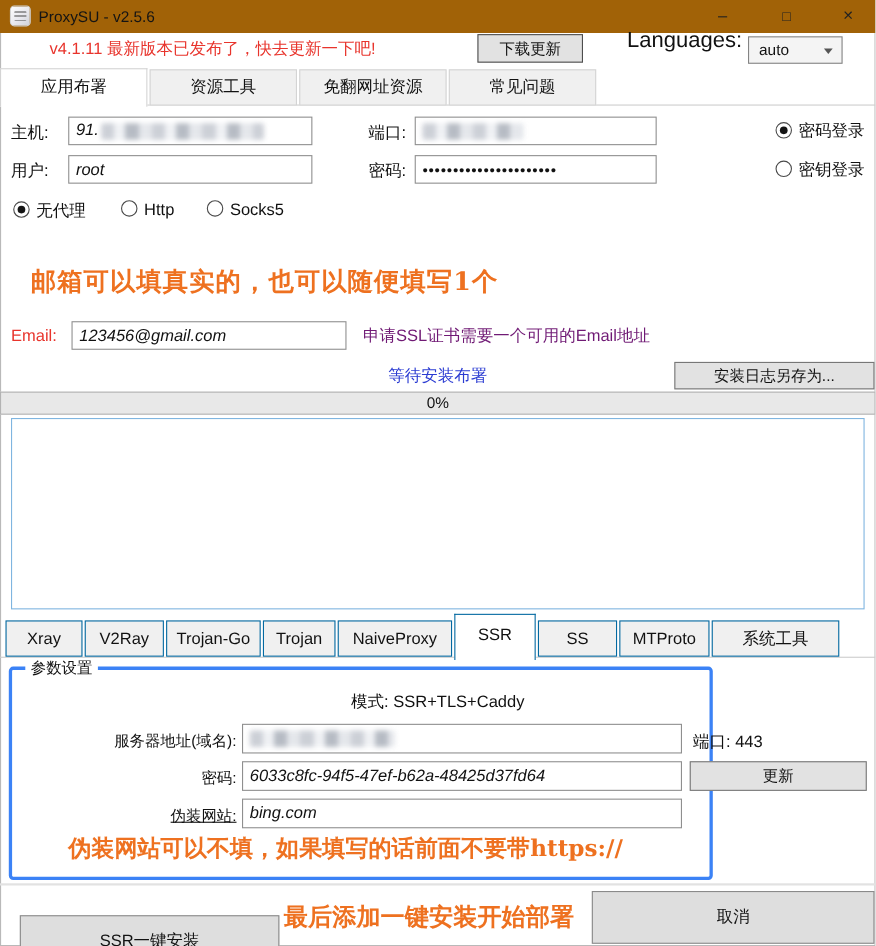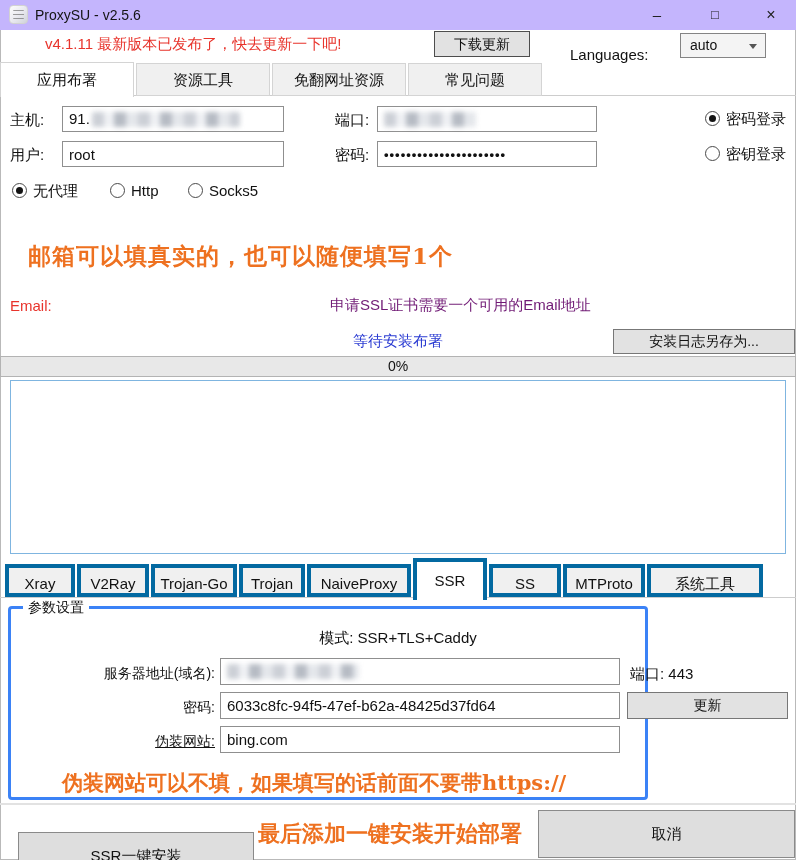--- a/index.html
+++ b/index.html
@@ -4,54 +4,54 @@
 <style>
   * { box-sizing: border-box; margin: 0; padding: 0; }
   html,body { background:#f3f3f3; }
   body { font-family: "Liberation Sans", "DejaVu Sans", sans-serif; }
   .app {
     position: relative; width: 796px; height: 860px; background: #fff;
     overflow: hidden; box-shadow: inset 0 0 0 1px #b9b9b9;
   }
 
   
-  .titlebar { position:absolute; top:0; left:0; right:0; height:30px; background:#c4b5fd; }
+  .titlebar { position:absolute; top:0; left:0; right:0; height:30px; background:#a16207; }
   .app-icon { position:absolute; left:9px; top:5px; width:19px; height:19px; border-radius:4px;
     background: linear-gradient(135deg,#fdfdfd 0%,#e8e8ee 55%,#cfd2da 100%);
     border:1px solid #d2d2d2; }
   .app-icon::after { content:""; position:absolute; inset:4px 3px; background:
     repeating-linear-gradient(180deg,#555 0 1.5px,transparent 1.5px 4px); opacity:.55; border-radius:1px; }
   .win-title { position:absolute; left:35px; top:7px; font-size:14px; color:#141414; }
   .win-btn { position:absolute; top:0; width:46px; height:30px; line-height:30px; text-align:center;
     font-size:14px; color:#222; cursor:default; }
   .win-btn.min { left:634px; font-size:15px; }
   .win-btn.max { left:692px; font-size:13px; }
   .win-btn.close { left:748px; font-size:16px; }
 
   
   .notice { position:absolute; left:45px; top:35px; font-size:15px; color:#e8342c; }
   .btn { display:block; background:#e2e2e2; border:1px solid #777; color:#111;
     text-align:center; font-size:14px; cursor:default; }
   .btn-download { position:absolute; left:434px; top:31px; width:96px; height:26px; line-height:24px; border-color:#4d4d4d; }
-  .lang-label { position:absolute; left:570px; top:46px; font-size:15px; color:#111; }
+  .lang-label { position:absolute; left:570px; top:26px; font-size:20px; color:#111; }
   .select { position:absolute; left:680px; top:33px; width:86px; height:25px; background:#f4f4f4;
     border:1px solid #848484; font-size:14px; color:#111; line-height:23px; padding-left:9px; }
   .select .chev { position:absolute; right:8px; top:10px; width:0; height:0;
     border-left:4px solid transparent; border-right:4px solid transparent; border-top:5px solid #555; }
 
   
   .toptab-line { position:absolute; left:0; top:95px; right:0; height:1px; background:#cdcdcd; z-index:1; }
   .top-tab { position:absolute; top:63px; height:33px; background:#f0f0f0; border:1px solid #d4d4d4;
     text-align:center; font-size:15px; color:#111; line-height:31px; z-index:2; cursor:default; }
   .top-tab.sel { top:62px; height:35px; background:#fff; border-bottom:none; line-height:33px; z-index:3; }
 
   
   .lbl { position:absolute; font-size:15px; color:#111; }
   .field { position:absolute; height:26px; background:#fff; border:1px solid #8f8f8f; font-size:15px;
-    color:#111; padding:0 6px; line-height:24px; }
+    color:#111; padding:0 6px; line-height:24px;font-style:italic; }
   input.field { padding:0 6px; }
   .fakefield { display:flex; align-items:center; gap:2px; }
   .redacted { display:inline-block; height:15px; border-radius:2px; filter: blur(2.5px); opacity:.85;
     background: repeating-linear-gradient(90deg,#c4c8d0 0 12px,#edeff3 12px 22px,#aab0ba 22px 34px,#e0e3e8 34px 46px); }
   .radio { display:inline-block; width:15px; height:15px; border:1px solid #4a4a4a; border-radius:50%;
     background:#fff; position:relative; vertical-align:-2px; cursor:default; }
   .radio.checked::after { content:""; position:absolute; left:3px; top:3px; right:3px; bottom:3px;
     background:#141414; border-radius:50%; }
   .radio-row { position:absolute; font-size:15px; color:#111; white-space:nowrap; }
   .radio-row .radio { margin-right:6px; }
@@ -66,35 +66,35 @@
   
   .status-blue { position:absolute; left:0; right:0; top:332px; text-align:center; font-size:15px; color:#2a3bd2; }
   .btn-savelog { position:absolute; left:613px; top:329px; width:182px; height:25px; line-height:23px; font-size:14px; }
   .progress { position:absolute; left:0; top:356px; width:796px; height:21px; background:#e8e8e8;
     border:1px solid #b3b3b3; text-align:center; font-size:14px; color:#111; line-height:19px; }
   .logbox { position:absolute; left:10px; top:380px; width:776px; height:174px; background:#fff;
     border:1px solid #7fb5e0; }
 
   
   .prxtab-line { position:absolute; left:0; top:597px; right:0; height:1px; background:#cdcdcd; z-index:1; }
-  .prx-tab { position:absolute; top:564px; height:33px; background:#f0f0f0; border:4px solid #0369a1;
+  .prx-tab { position:absolute; top:564px; height:33px; background:#f0f0f0; border:1px solid #0369a1;
     text-align:center; font-size:15px; color:#111; line-height:31px; z-index:2; cursor:default; }
   .prx-tab.sel { top:558px; height:42px; background:#fff; border-bottom:none; line-height:38px; z-index:3; }
 
   
   .groupbox { position:absolute; left:8px; top:606px; width:640px; height:194px;
     border:3px solid #3b82f6; border-radius:4px; }
   .group-legend { position:absolute; left:12px; top:-10px; background:#fff; padding:0 5px;
     font-size:14px; color:#111; }
   .mode-line { position:absolute; left:0; right:0; top:629px; text-align:center; font-size:15px; color:#111; }
   .param-label { position:absolute; width:140px; text-align:right; font-size:14px; color:#111; }
   .param-field { position:absolute; left:220px; width:400px; height:27px; }
   .port-line { position:absolute; left:630px; top:665px; font-size:15px; color:#111; }
   .btn-update { position:absolute; left:627px; top:692px; width:161px; height:27px; line-height:25px; }
-  .note-params { left:62px; top:757px; font-size:21px;margin-top:12px; }
+  .note-params { left:62px; top:757px; font-size:21px; }
 
   
   .footer-sep { position:absolute; left:0; top:803px; right:0; height:2px; background:#e2e2e2; }
   .btn-install { position:absolute; left:18px; top:832px; width:236px; height:48px; line-height:46px;
     font-size:15px; background:#dedede; border-color:#8a8a8a;text-decoration:underline; }
   .note-footer { left:258px; top:819px; font-size:22px; }
   .btn-cancel { position:absolute; left:538px; top:810px; width:257px; height:48px; line-height:46px;
     font-size:15px; background:#dedede; border-color:#8a8a8a; }
 </style>
 </head>
@@ -150,20 +150,21 @@
   </div>
   <div class="radio-row" style="left:110px; top:182px;">
     <span class="radio"></span><span>Http</span>
   </div>
   <div class="radio-row" style="left:188px; top:182px;">
     <span class="radio"></span><span>Socks5</span>
   </div>
 
   <div class="orange-note note-top">邮箱可以填真实的，也可以随便填写1个</div>
   <div class="email-label">Email:</div>
+  <input class="field" style="left: 65px; top: 292px; width: 250px;" value="123456@gmail.com">
   <div class="email-hint">申请SSL证书需要一个可用的Email地址</div>
 
   <div class="status-blue">等待安装布署</div>
   <div class="btn btn-savelog">安装日志另存为...</div>
   <div class="progress">0%</div>
   <div class="logbox"></div>
 
   <div class="prxtab-line"></div>
   <div class="prx-tab" style="left:5px; width:70px;">Xray</div>
   <div class="prx-tab" style="left:77px; width:72px;">V2Ray</div>

